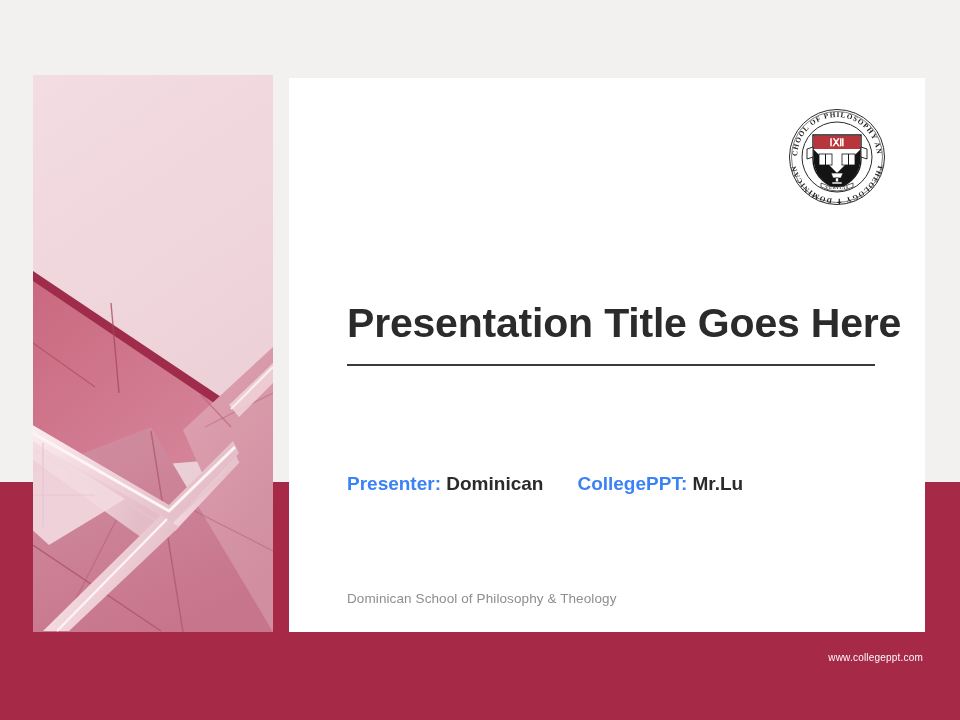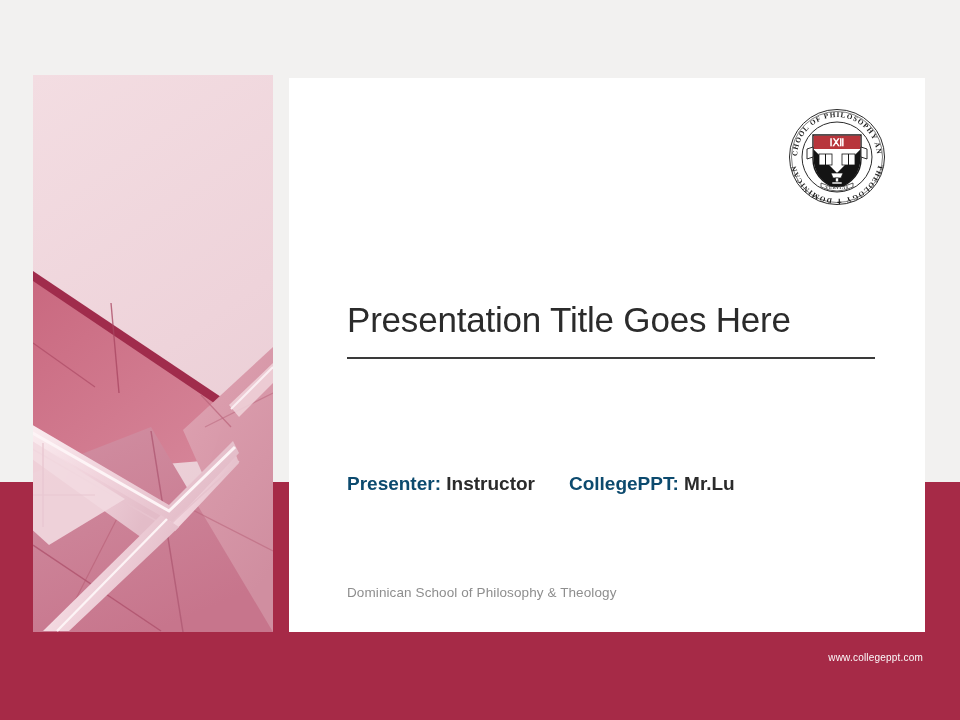--- a/index.html
+++ b/index.html
@@ -69,22 +69,22 @@
 
   
   .title-block {
     position: absolute;
     left: 58px;
     top: 222px;
     width: 528px;
   }
   .slide-title {
     margin: 0;
-    font-size: 35px;
-    font-weight: normal;
+    font-size: 41px;
+    font-weight: bold;
     letter-spacing: -0.2px;
     color: #2b2b2b;
     line-height: 1.15;
     white-space: nowrap;
   }
   .title-rule {
     margin-top: 17px;
     width: 528px;
     height: 2px;
     background: #3a3a3a;
@@ -93,29 +93,29 @@
   
   .byline {
     position: absolute;
     left: 58px;
     top: 396px;
     font-size: 19px;
     font-weight: bold;
     white-space: nowrap;
     line-height: 1;
   }
-  .byline .label { color: #0c4a6e; margin-top: 28px; }
+  .byline .label { color: #3b82f6; margin-top: 28px; }
   .byline .value { color: #2b2b2b; }
   .byline .gap { display: inline-block; width: 34px; }
 
   
   .card-footer {
     position: absolute;
     left: 58px;
-    bottom: 32px;
+    bottom: 26px;
     font-size: 13.5px;
     color: #8e8e8e;
     letter-spacing: 0.1px;
     white-space: nowrap;
   }
 
   
   .site-url {
     position: absolute;
     right: 37px;
@@ -256,21 +256,21 @@
         <path d="M 82,44 L 76,42 L 76,52 L 82,54 Z" fill="#ffffff" stroke="#1a1a1a" stroke-width="0.9"></path>
       </svg>
     </div>
 
     <div class="title-block">
       <h1 class="slide-title">Presentation Title Goes Here</h1>
       <div class="title-rule"></div>
     </div>
 
     <div class="byline">
-      <span class="label">Presenter:</span><span>&nbsp;</span><span class="value">Instructor</span><span class="gap"></span><span class="label">CollegePPT:</span><span>&nbsp;</span><span class="value">Mr.Lu</span>
+      <span class="label">Presenter:</span><span>&nbsp;</span><span class="value">Dominican</span><span class="gap"></span><span class="label">CollegePPT:</span><span>&nbsp;</span><span class="value">Mr.Lu</span>
     </div>
 
     <div class="card-footer">Dominican School of Philosophy &amp; Theology</div>
   </div>
 
   <div class="site-url">www.collegeppt.com</div>
 
 </div>
 
 </body></html>

